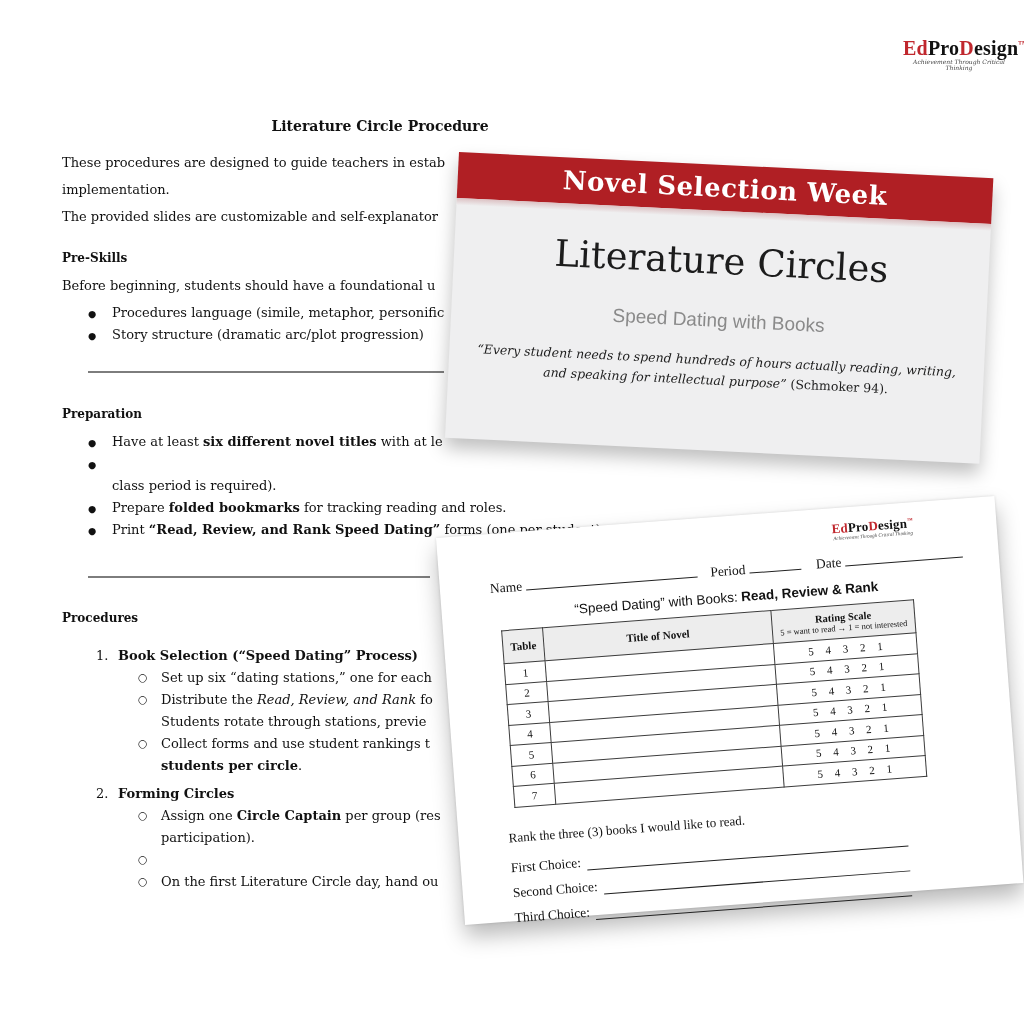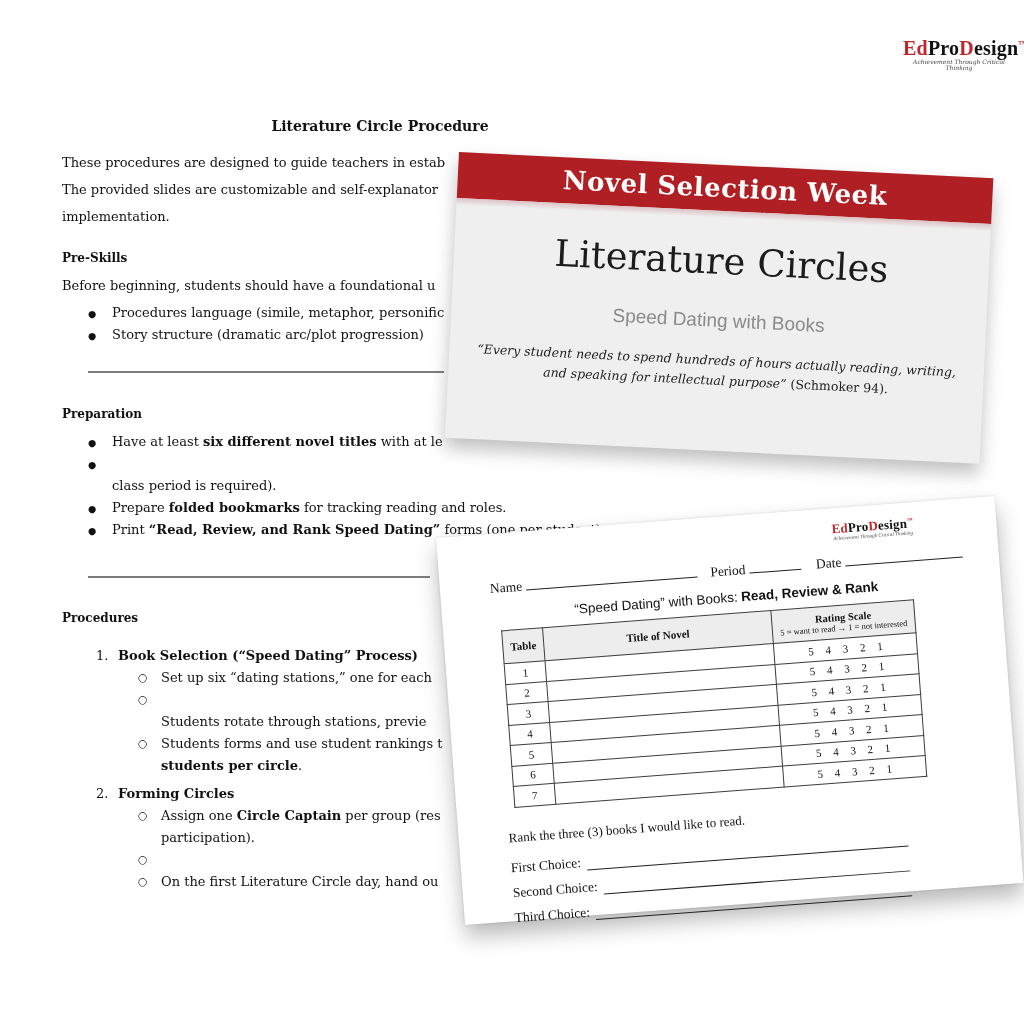--- a/index.html
+++ b/index.html
@@ -90,24 +90,24 @@
     <div class="tagline">Achievement Through Critical Thinking</div>
   </div>
 
   <div class="doc-title">Literature Circle Procedure</div>
 
   <div class="doc-block intro" style="top:155px;">
       <div class="line lv-p">
         <span class="txt"><span>These procedures are designed to guide teachers in estab</span></span>
       </div>
       <div class="line lv-p">
+        <span class="txt"><span>implementation.</span></span>
+      </div>
+      <div class="line lv-p">
         <span class="txt"><span>The provided slides are customizable and self-explanator</span></span>
-      </div>
-      <div class="line lv-p">
-        <span class="txt"><span>implementation.</span></span>
       </div>
     </div>
 
   <div class="doc-block heading" style="top:251px;">Pre-Skills</div>
   <div class="doc-block" style="top:278px;">
       <div class="line lv-p">
         <span class="txt"><span>Before beginning, students should have a foundational u</span></span>
       </div>
     </div>
   <div class="doc-block" style="top:305px;">
@@ -152,27 +152,28 @@
       <div class="line lv-n">
         <span class="mk">1.</span>
         <span class="txt"><span style="font-weight: bold;">Book Selection (“Speed Dating” Process)</span></span>
       </div>
       <div class="line lv-s">
         <span class="mk">○</span>
         <span class="txt"><span>Set up six “dating stations,” one for each</span></span>
       </div>
       <div class="line lv-s">
         <span class="mk">○</span>
+        <span class="txt"><span>Distribute the </span><span style="font-style: italic;">Read, Review, and Rank</span><span> fo</span></span>
       </div>
       <div class="line lv-sc">
         <span class="txt"><span>Students rotate through stations, previe</span></span>
       </div>
       <div class="line lv-s">
         <span class="mk">○</span>
-        <span class="txt"><span>Students forms and use student rankings t</span></span>
+        <span class="txt"><span>Collect forms and use student rankings t</span></span>
       </div>
       <div class="line lv-sc">
         <span class="txt"><span style="font-weight: bold;">students per circle</span><span>.</span></span>
       </div>
     </div>
   <div class="doc-block" style="top:786px;">
       <div class="line lv-n">
         <span class="mk">2.</span>
         <span class="txt"><span style="font-weight: bold;">Forming Circles</span></span>
       </div>

